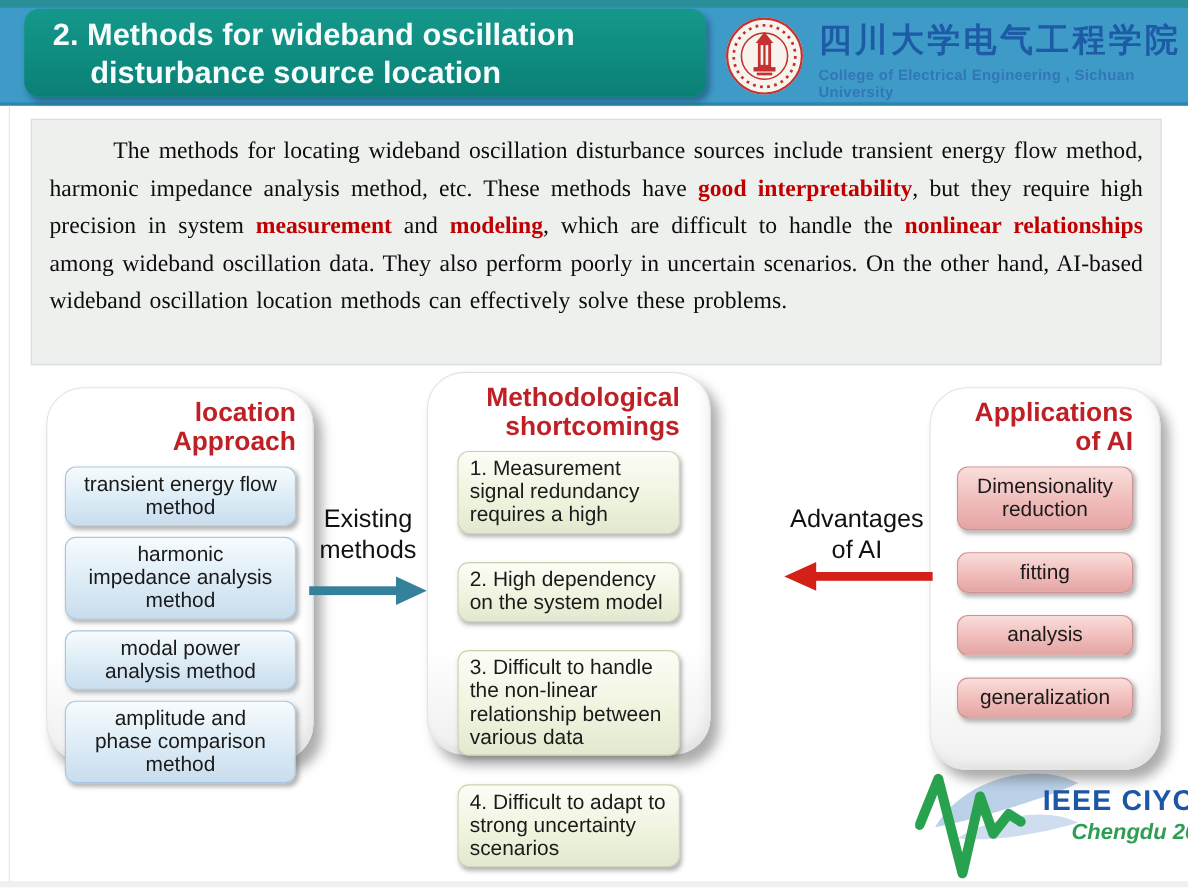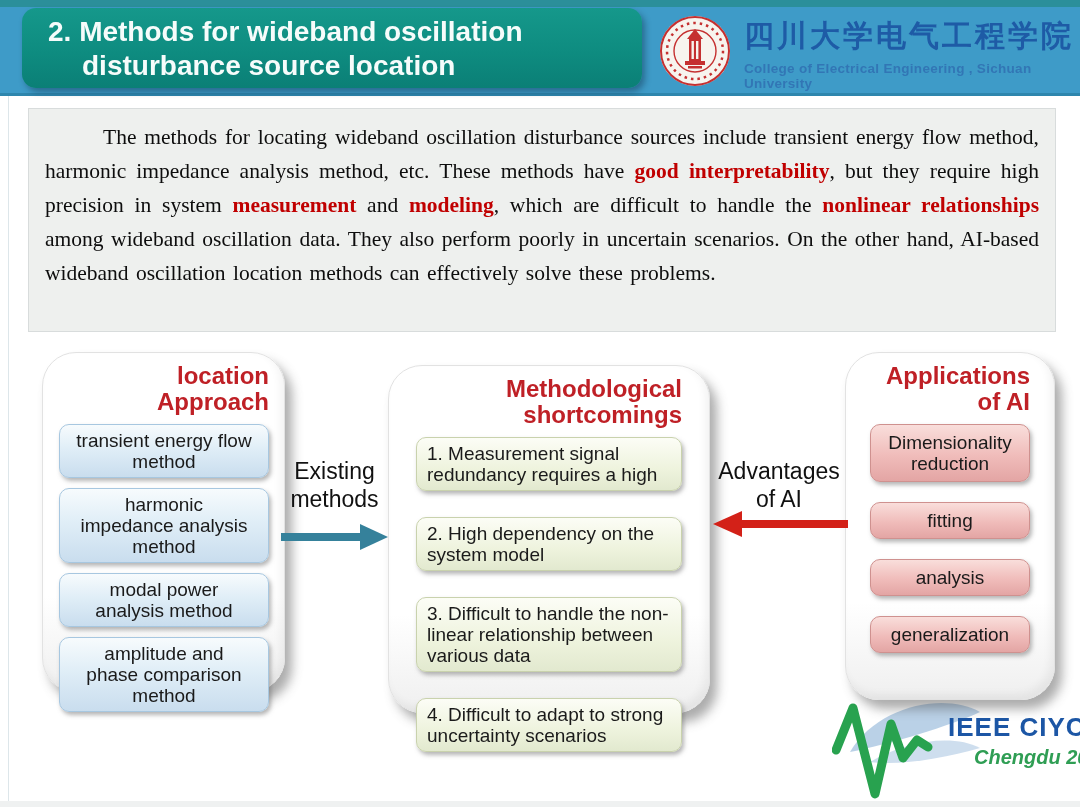--- a/index.html
+++ b/index.html
@@ -33,21 +33,21 @@
       font-size:21.5px;line-height:34px;color:#0d0d0d;text-align:justify;
       text-indent:58px;word-spacing:2px;}
   .kw{color:#c00000;font-weight:bold;}
 
   
   .col{position:absolute;background:linear-gradient(180deg,#ffffff 0%,#ffffff 72%,#efefef 100%);
       border:1px solid #e2e2e2;border-radius:34px;z-index:2;
       box-shadow:7px 9px 11px rgba(70,70,70,.45), inset -4px -5px 8px rgba(0,0,0,.05);
       box-sizing:border-box;}
   .col-approach{left:42px;top:352px;width:243px;height:340px;padding:10px 15px 0 16px;}
-  .col-short{left:388px;top:365px;width:322px;height:348px;padding:10px 27px 0 27px;}
+  .col-short{left:388px;top:338px;width:258px;height:348px;padding:10px 27px 0 27px;}
   .col-ai{left:845px;top:352px;width:210px;height:348px;padding:10px 24px 0 24px;}
 
   .col-title{text-align:right;color:#bf2026;font-weight:bold;font-size:24px;line-height:26px;
       margin-bottom:9px;}
 
   .stack{display:flex;flex-direction:column;}
   .stack-approach{gap:10px;}
   .stack-short{gap:26px;}
   .stack-ai{gap:20px;}
 

